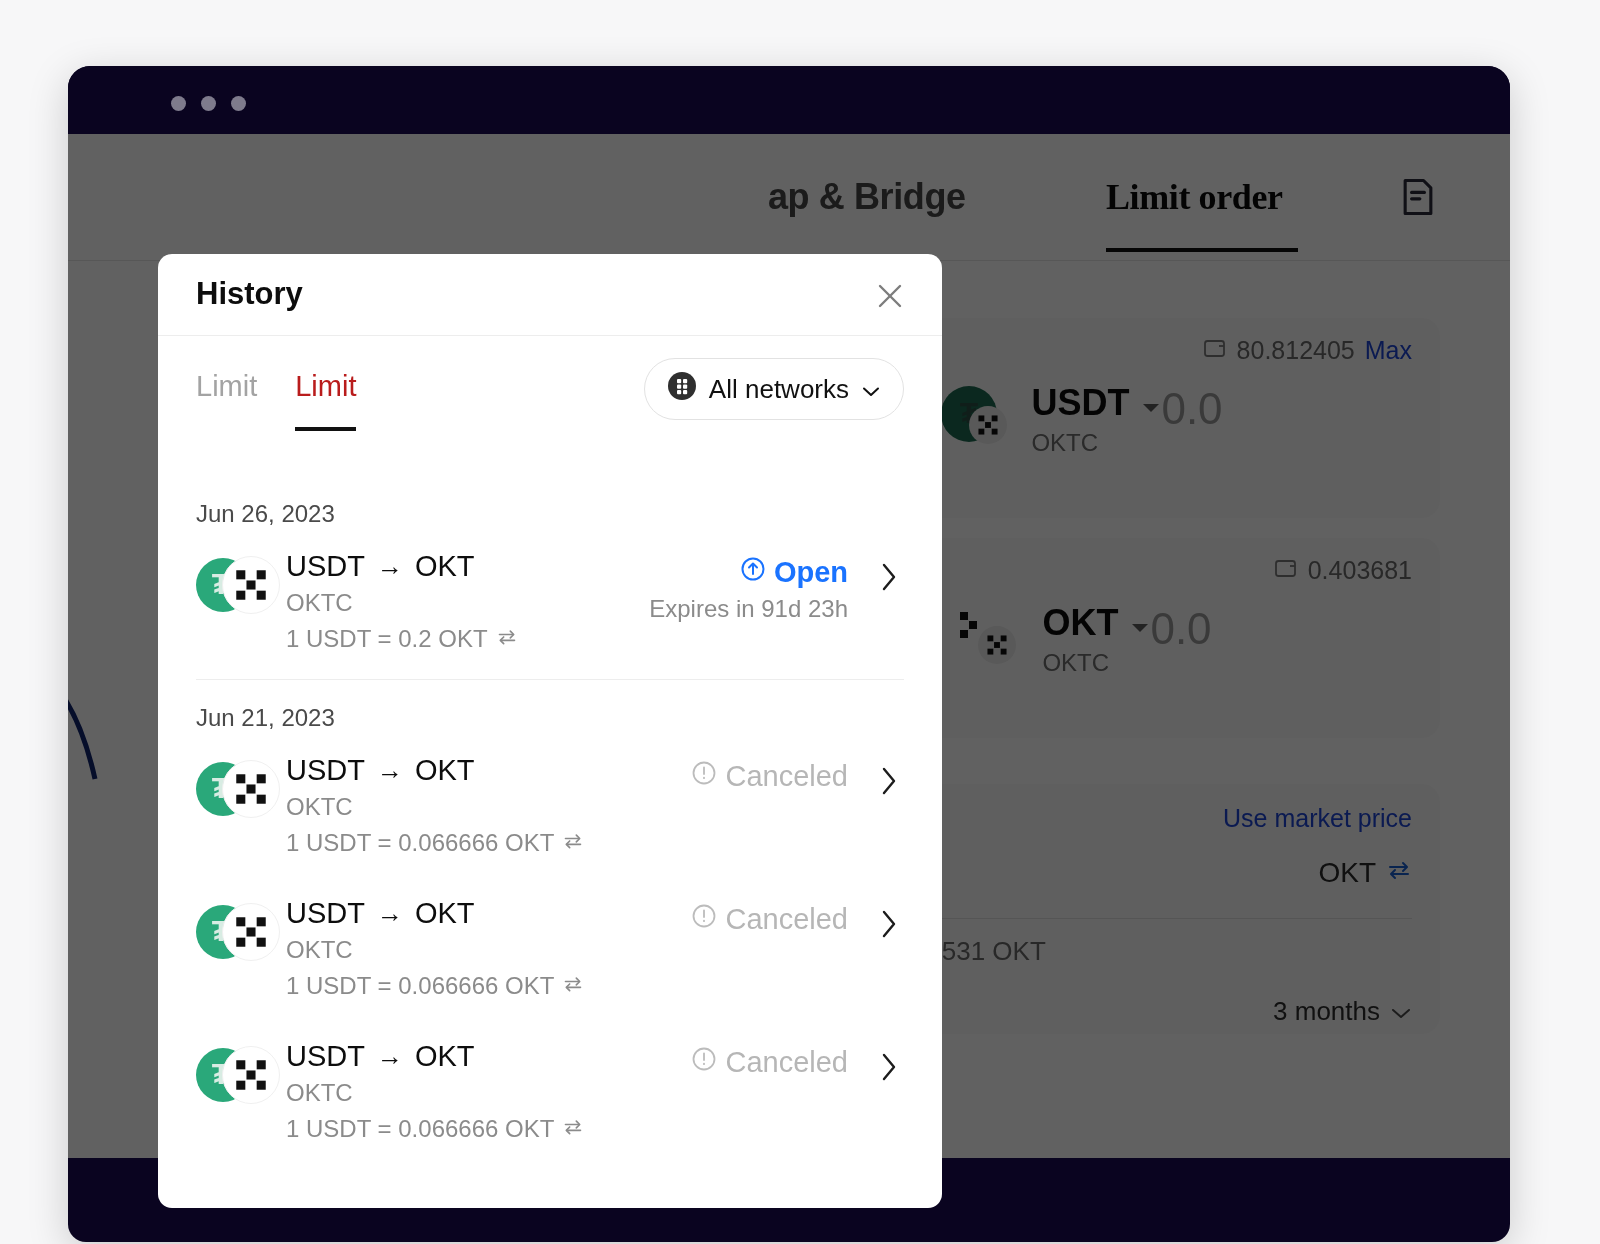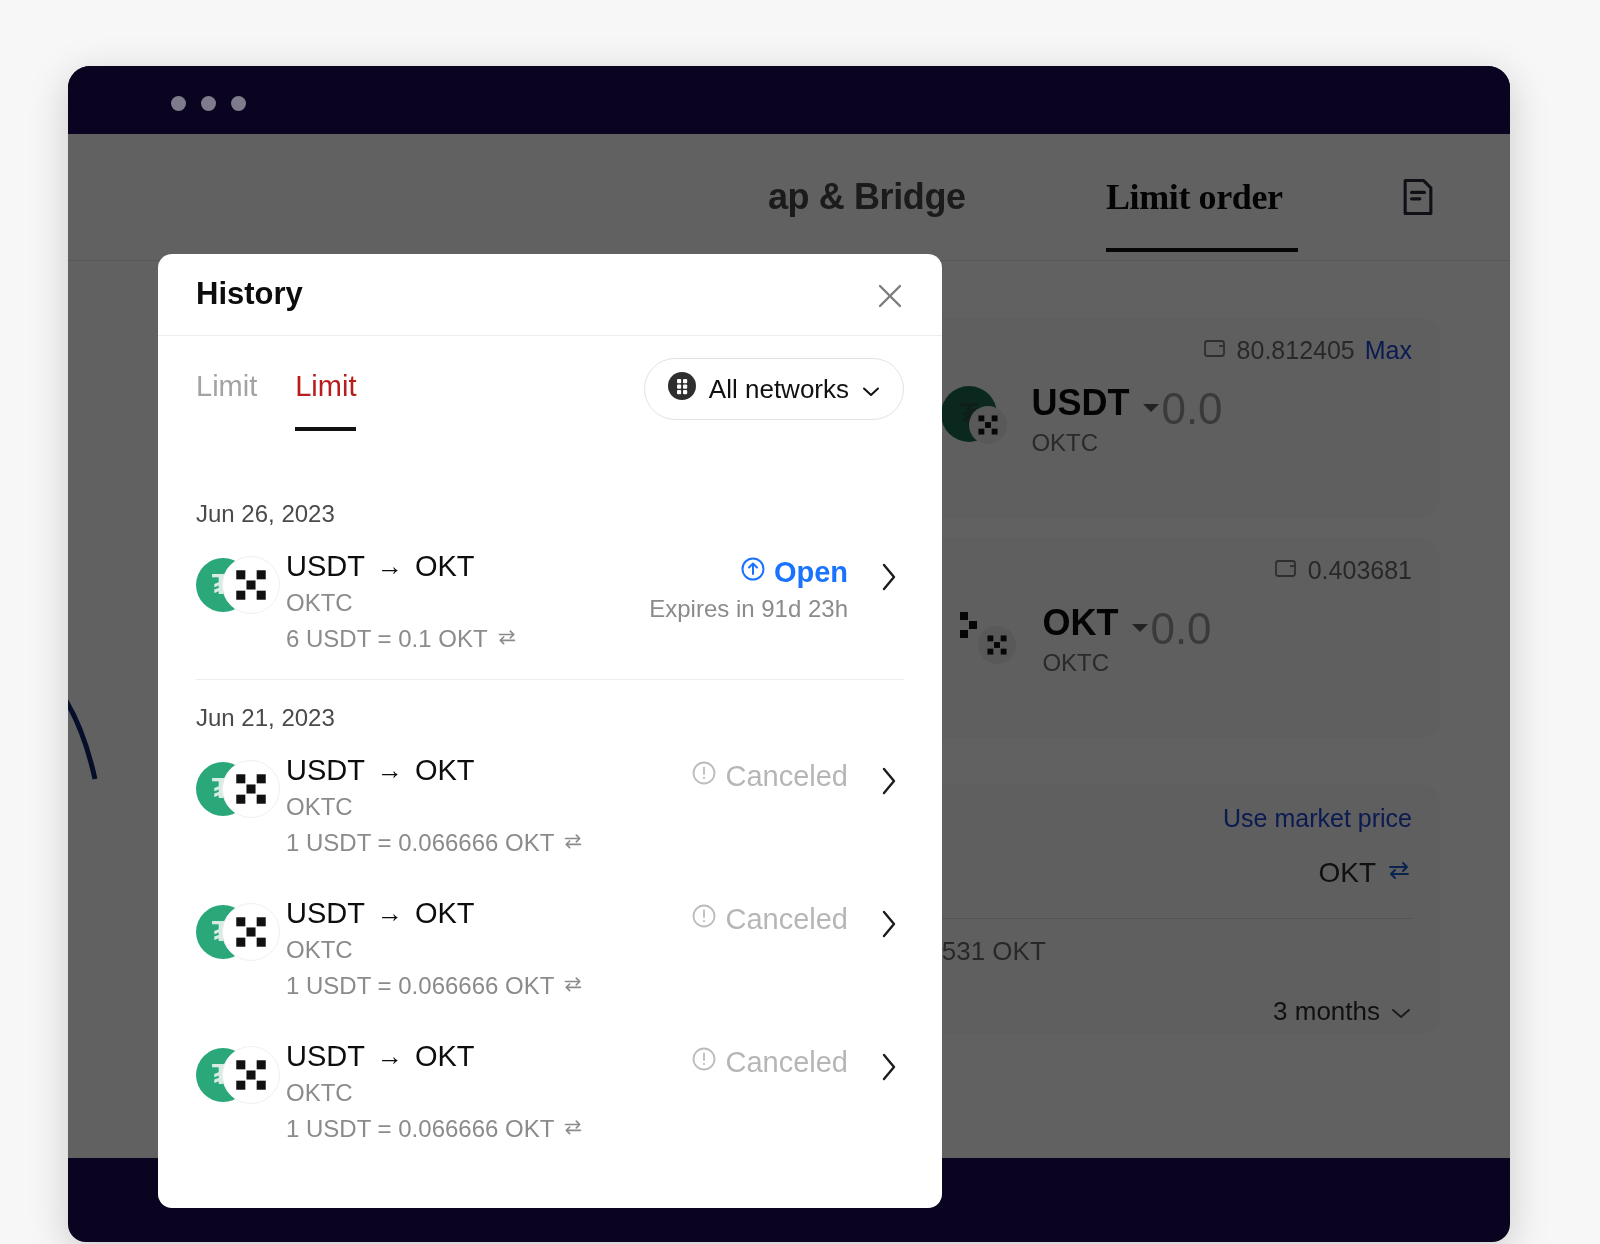--- a/index.html
+++ b/index.html
@@ -488,21 +488,21 @@
             </div>
       </div>
       <div class="hrow-main">
         <div class="pair">
           <span>USDT</span>
           <span class="arw">→</span>
           <span>OKT</span>
         </div>
         <div class="chain">OKTC</div>
         <div class="rate-line">
-          <span>6 USDT = 0.1 OKT</span>
+          <span>1 USDT = 0.2 OKT</span>
           <span><svg width="22" height="20" viewBox="0 0 26 24" fill="none" stroke="#8b8b8b" stroke-width="2" stroke-linecap="round" stroke-linejoin="round">
                   <path d="M4 9h16"></path>
                   <path d="M17 5l4 4-4 4"></path>
       <path d="M22 16H6"></path>
                   <path d="M9 12l-4 4 4 4"></path>
                 </svg></span>
         </div>
       </div>
       <div class="hrow-right">
         <div class="status-wrap">

